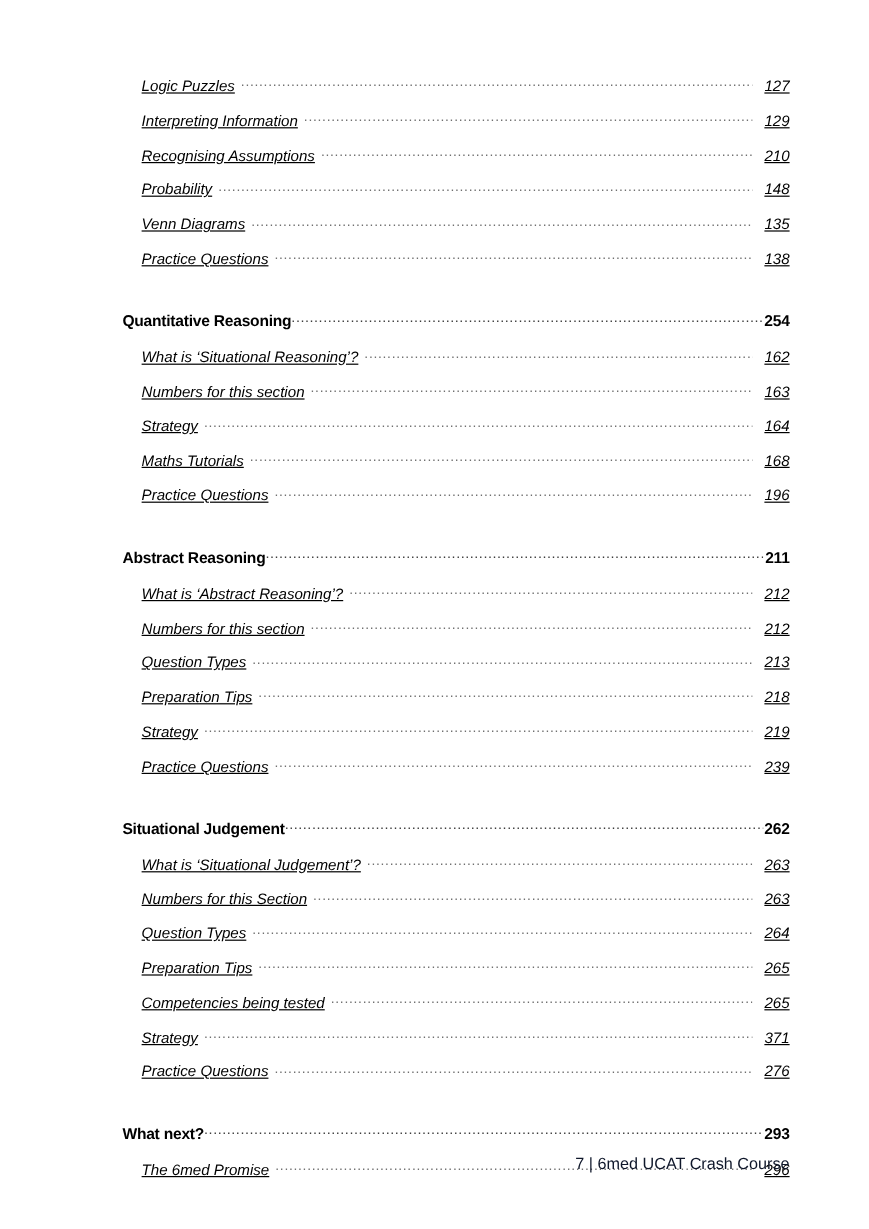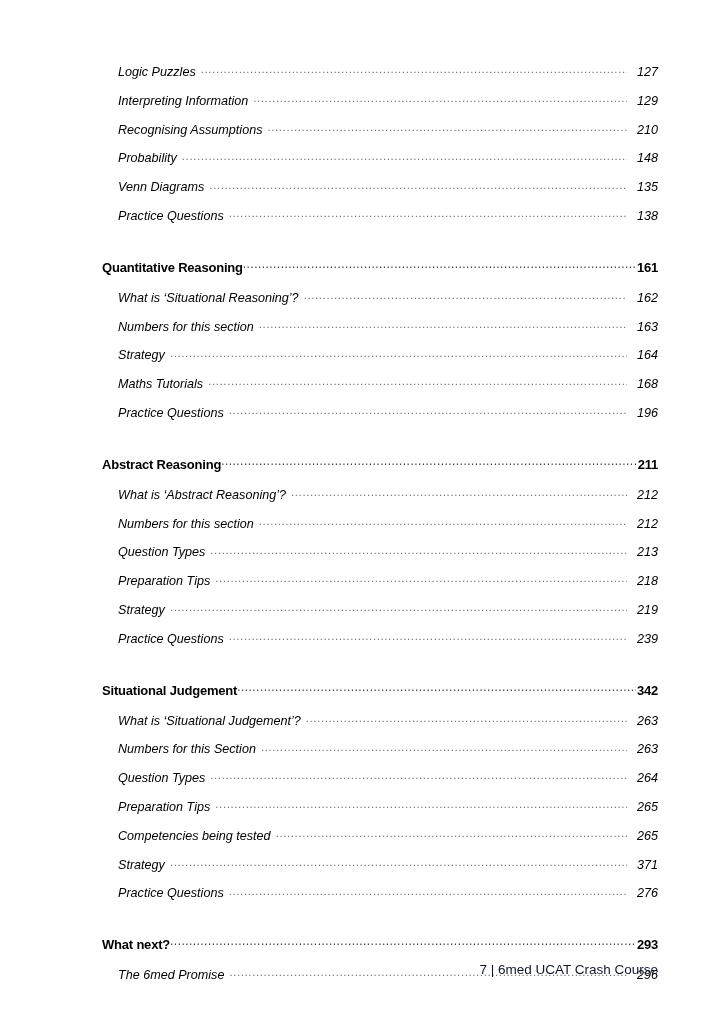--- a/index.html
+++ b/index.html
@@ -65,20 +65,21 @@
 
   .toc-page {
     flex: 0 0 auto;
     text-align: right;
     white-space: nowrap;
   }
 
   
   .toc-entry.sub {
     padding-left: 16px;
+    text-decoration: underline;
   }
 
   .toc-entry.sub .toc-title,
   .toc-entry.sub .toc-page {
     font-style: italic;
     font-weight: normal;
     font-size: 12.6px;
   }
 
   .toc-entry.sub .toc-title {
@@ -167,21 +168,21 @@
         <span class="toc-page">135</span>
       </div>
       <div class="toc-entry sub">
         <span class="toc-title">Practice Questions</span>
         <span class="toc-leader"></span>
         <span class="toc-page">138</span>
       </div>
       <div class="toc-entry section">
         <span class="toc-title">Quantitative Reasoning</span>
         <span class="toc-leader"></span>
-        <span class="toc-page">161</span>
+        <span class="toc-page">254</span>
       </div>
       <div class="toc-entry sub">
         <span class="toc-title">What is ‘Situational Reasoning’?</span>
         <span class="toc-leader"></span>
         <span class="toc-page">162</span>
       </div>
       <div class="toc-entry sub">
         <span class="toc-title">Numbers for this section</span>
         <span class="toc-leader"></span>
         <span class="toc-page">163</span>
@@ -232,21 +233,21 @@
         <span class="toc-page">219</span>
       </div>
       <div class="toc-entry sub">
         <span class="toc-title">Practice Questions</span>
         <span class="toc-leader"></span>
         <span class="toc-page">239</span>
       </div>
       <div class="toc-entry section">
         <span class="toc-title">Situational Judgement</span>
         <span class="toc-leader"></span>
-        <span class="toc-page">342</span>
+        <span class="toc-page">262</span>
       </div>
       <div class="toc-entry sub">
         <span class="toc-title">What is ‘Situational Judgement’?</span>
         <span class="toc-leader"></span>
         <span class="toc-page">263</span>
       </div>
       <div class="toc-entry sub">
         <span class="toc-title">Numbers for this Section</span>
         <span class="toc-leader"></span>
         <span class="toc-page">263</span>

